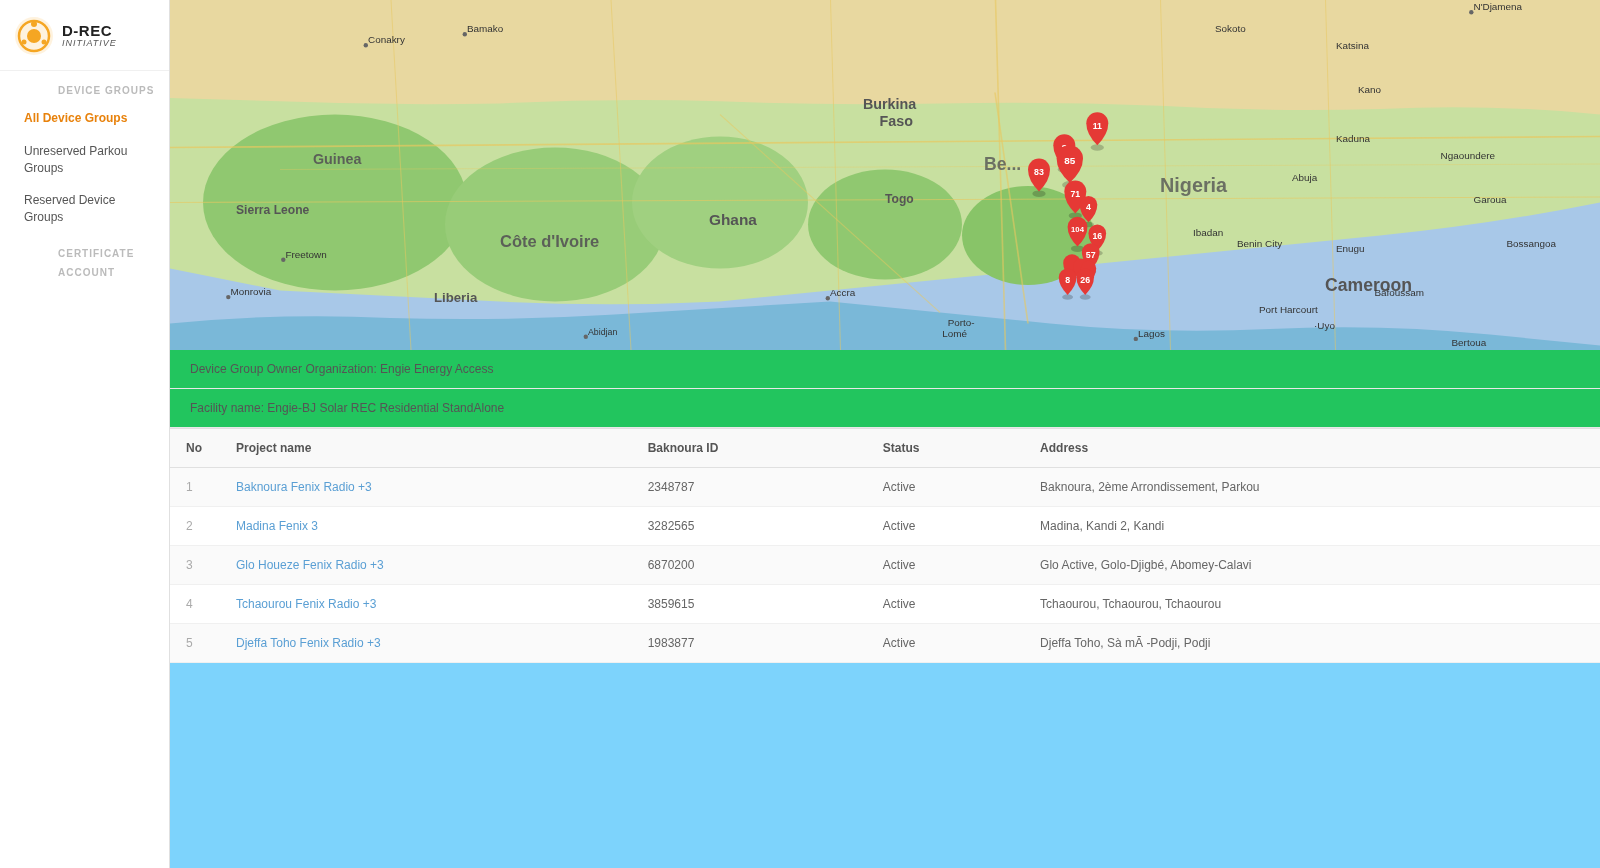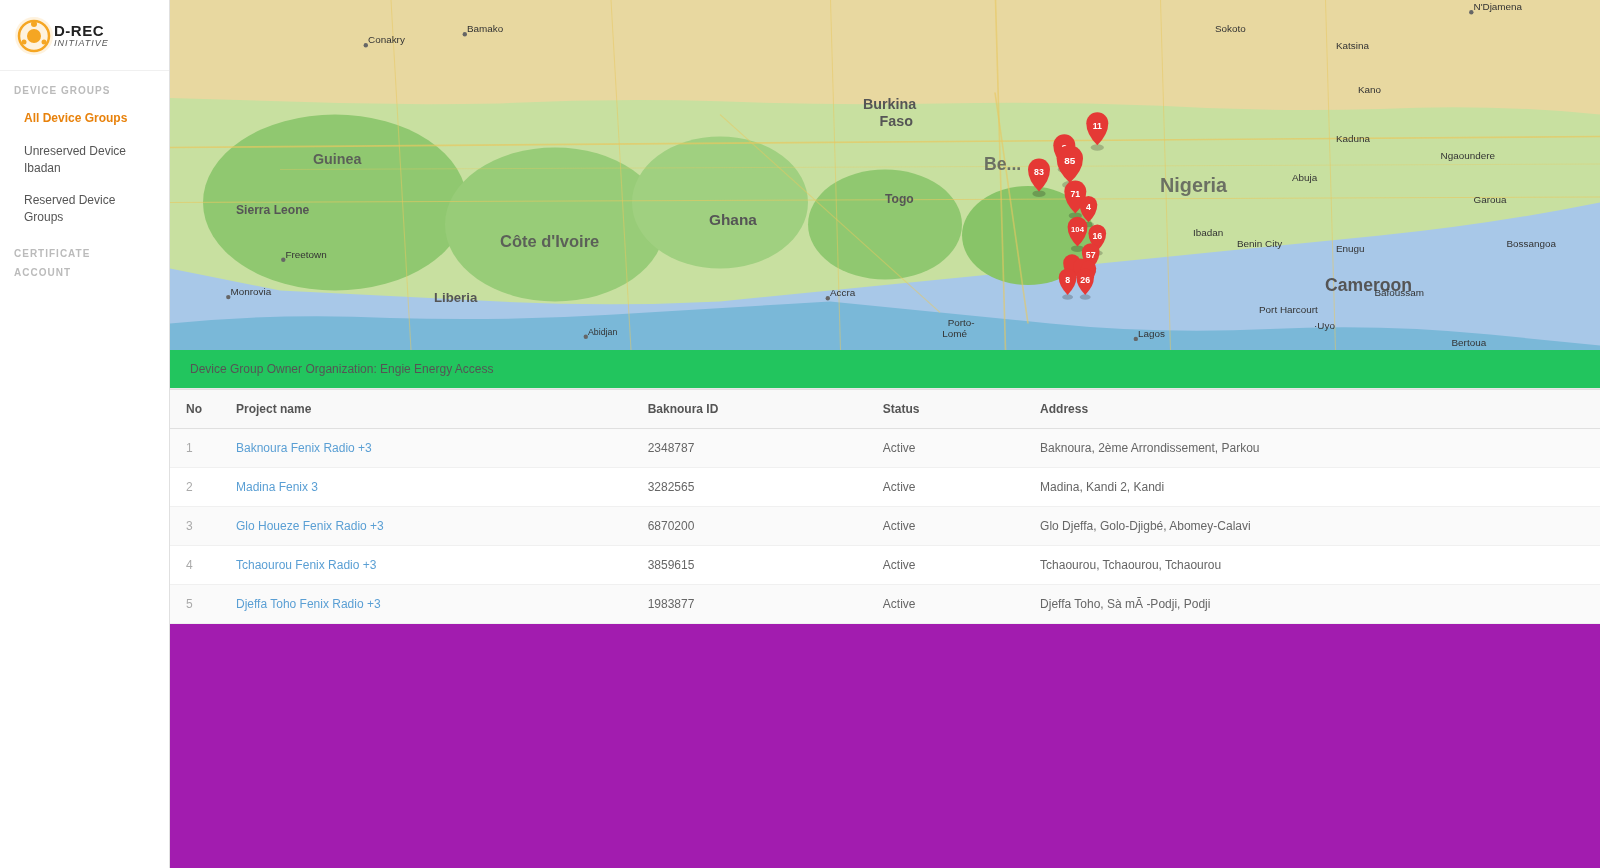--- a/index.html
+++ b/index.html
@@ -15,21 +15,21 @@
       flex-direction: column;
       padding: 0;
       height: 100%;
       overflow-y: auto;
     }
     #logo-area {
       padding: 16px 14px 14px 14px;
       border-bottom: 1px solid #f0f0f0;
       display: flex;
       align-items: center;
-      gap: 0;
+      gap: 8px;
     }
     #logo-icon {
       width: 40px;
       height: 40px;
     }
     #logo-text {
       display: flex;
       flex-direction: column;
       line-height: 1.1;
     }
@@ -59,20 +59,21 @@
       font-size: 11px;
       color: #888;
     }
     .nav-section-label {
       padding: 14px 14px 6px 14px;
       font-size: 10px;
       font-weight: 700;
       color: #bbb;
       letter-spacing: 1px;
       text-transform: uppercase;
+      margin-left: 44px;
     }
     .nav-item {
       padding: 8px 24px;
       font-size: 12px;
       color: #555;
       cursor: pointer;
       line-height: 1.4;
     }
     .nav-item.active { color: #e8820c; font-weight: 600; }
 
@@ -103,21 +104,21 @@
     .info-bar {
       background: #22c55e;
       padding: 12px 20px;
       font-size: 12px;
       color: #555;
       border-bottom: 1px solid #e8e8e8;
     }
 
     
     #table-section {
-      background: #a21caf;
+      background: #7dd3fc;
       flex: 1;
       padding: 0 0 20px 0;
     }
     #data-table {
       width: 100%;
       border-collapse: collapse;
       font-size: 12px;
     }
     #data-table thead tr {
       background: #f9f9f9;
@@ -169,21 +170,21 @@
     </svg>
     <div id="logo-text">
       <span class="brand-top">D-REC</span>
       <span class="brand-bottom">INITIATIVE</span>
     </div>
   </div>
 
 
   <div class="nav-section-label">DEVICE GROUPS</div>
   <div class="nav-item active">All Device Groups</div>
-  <div class="nav-item">Unreserved Device Ibadan</div>
+  <div class="nav-item">Unreserved Parkou Groups</div>
   <div class="nav-item">Reserved Device Groups</div>
 
   <div class="nav-section-label">CERTIFICATE</div>
   <div class="nav-section-label" style="padding-top:2px;">ACCOUNT</div>
 </div>
 
 <div id="main">
 
   <div id="map-container">
     <svg id="map-svg" viewBox="0 0 1300 350" preserveAspectRatio="xMidYMid slice">
@@ -338,20 +339,23 @@
         <text x="0" y="5" font-family="Arial" font-size="8" font-weight="700" fill="white" text-anchor="middle">26</text>
       </g>
 
       <text x="10" y="345" font-family="Arial" font-size="10" fill="#555">Google</text>
     </svg>
   </div>
 
   <div class="info-bar">
     <span>Device Group Owner Organization: Engie Energy Access</span>
   </div>
+  <div class="info-bar">
+    <span>Facility name: Engie-BJ Solar REC Residential StandAlone</span>
+  </div>
 
   <div id="table-section">
     <table id="data-table">
       <thead>
         <tr>
           <th>No</th>
           <th>Project name</th>
           <th>Baknoura ID</th>
           <th>Status</th>
           <th>Address</th>
@@ -370,21 +374,21 @@
       <td style="color:#5a9fd4;cursor:pointer;">Madina Fenix 3</td>
       <td>3282565</td>
       <td>Active</td>
       <td>Madina, Kandi 2, Kandi</td>
     </tr>
           <tr>
       <td>3</td>
       <td style="color:#5a9fd4;cursor:pointer;">Glo Houeze Fenix Radio +3</td>
       <td>6870200</td>
       <td>Active</td>
-      <td>Glo Djeffa, Golo-Djigbé, Abomey-Calavi</td>
+      <td>Glo Active, Golo-Djigbé, Abomey-Calavi</td>
     </tr>
           <tr>
       <td>4</td>
       <td style="color:#5a9fd4;cursor:pointer;">Tchaourou Fenix Radio +3</td>
       <td>3859615</td>
       <td>Active</td>
       <td>Tchaourou, Tchaourou, Tchaourou</td>
     </tr>
           <tr>
       <td>5</td>

